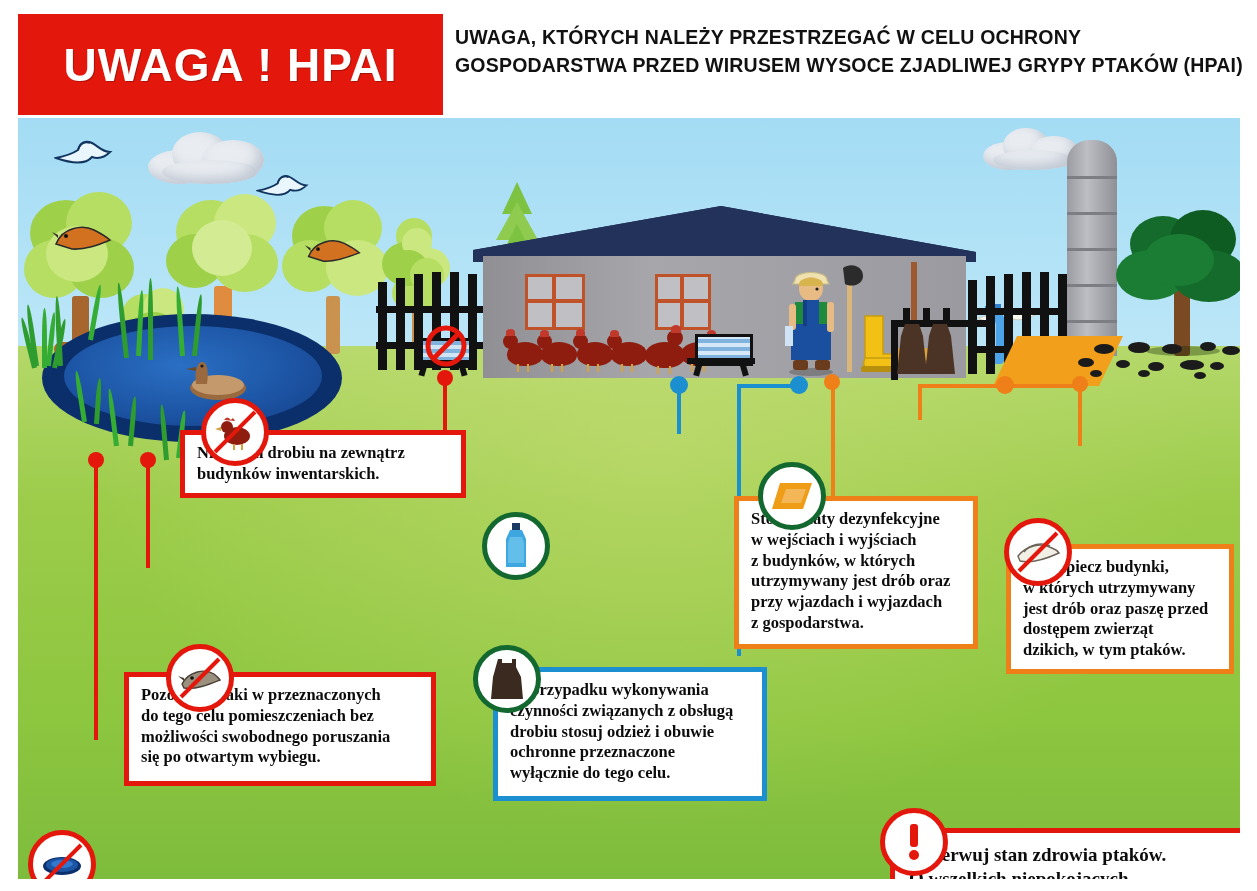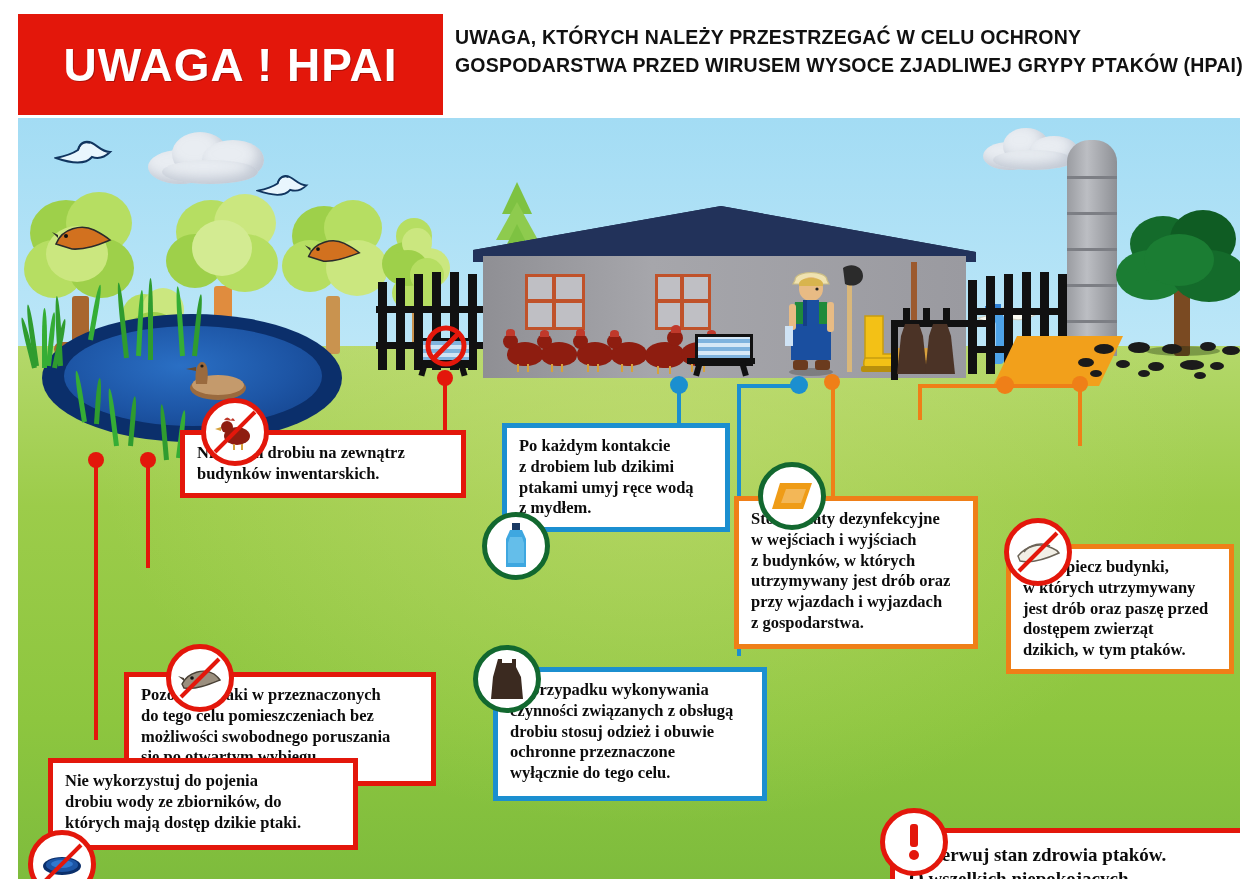--- a/index.html
+++ b/index.html
@@ -523,39 +523,28 @@
         <rect x="6" y="2" width="8" height="23" rx="3" fill="#e3170b"></rect>
         <circle cx="10" cy="33" r="5" fill="#e3170b"></circle>
       </svg>
     </div>
 
     <div class="box red" style="left:162px;top:312px;width:286px;height:68px;padding:8px 12px;">
       <div class="txt nowrap" style="font-size:16.5px;">Nie karm drobiu na zewnątrz
 budynków inwentarskich.</div>
     </div>
 
-    <div class="box blue" style="left:484px;top:305px;width:228px;height:109px;padding:8px 12px;">
-      <div class="txt nowrap" style="font-size:16.5px;">Po każdym kontakcie
-z drobiem lub dzikimi
-ptakami umyj ręce wodą
-z mydłem.</div>
-    </div>
 
     <div class="box red" style="left:106px;top:554px;width:312px;height:114px;padding:8px 12px;">
       <div class="txt nowrap" style="font-size:16.5px;">Pozostaw ptaki w przeznaczonych
 do tego celu pomieszczeniach bez
 możliwości swobodnego poruszania
 się po otwartym wybiegu.</div>
     </div>
 
-    <div class="box red" style="left:30px;top:640px;width:310px;height:92px;padding:8px 12px;">
-      <div class="txt nowrap" style="font-size:16.5px;">Nie wykorzystuj do pojenia
-drobiu wody ze zbiorników, do
-których mają dostęp dzikie ptaki.</div>
-    </div>
 
     <div class="box blue" style="left:475px;top:549px;width:274px;height:134px;padding:8px 12px;">
       <div class="txt nowrap" style="font-size:16.5px;">W przypadku wykonywania
 czynności związanych z obsługą
 drobiu stosuj odzież i obuwie
 ochronne przeznaczone
 wyłącznie do tego celu.</div>
     </div>
 
     <div class="box orange" style="left:716px;top:378px;width:244px;height:153px;padding:8px 12px;">

